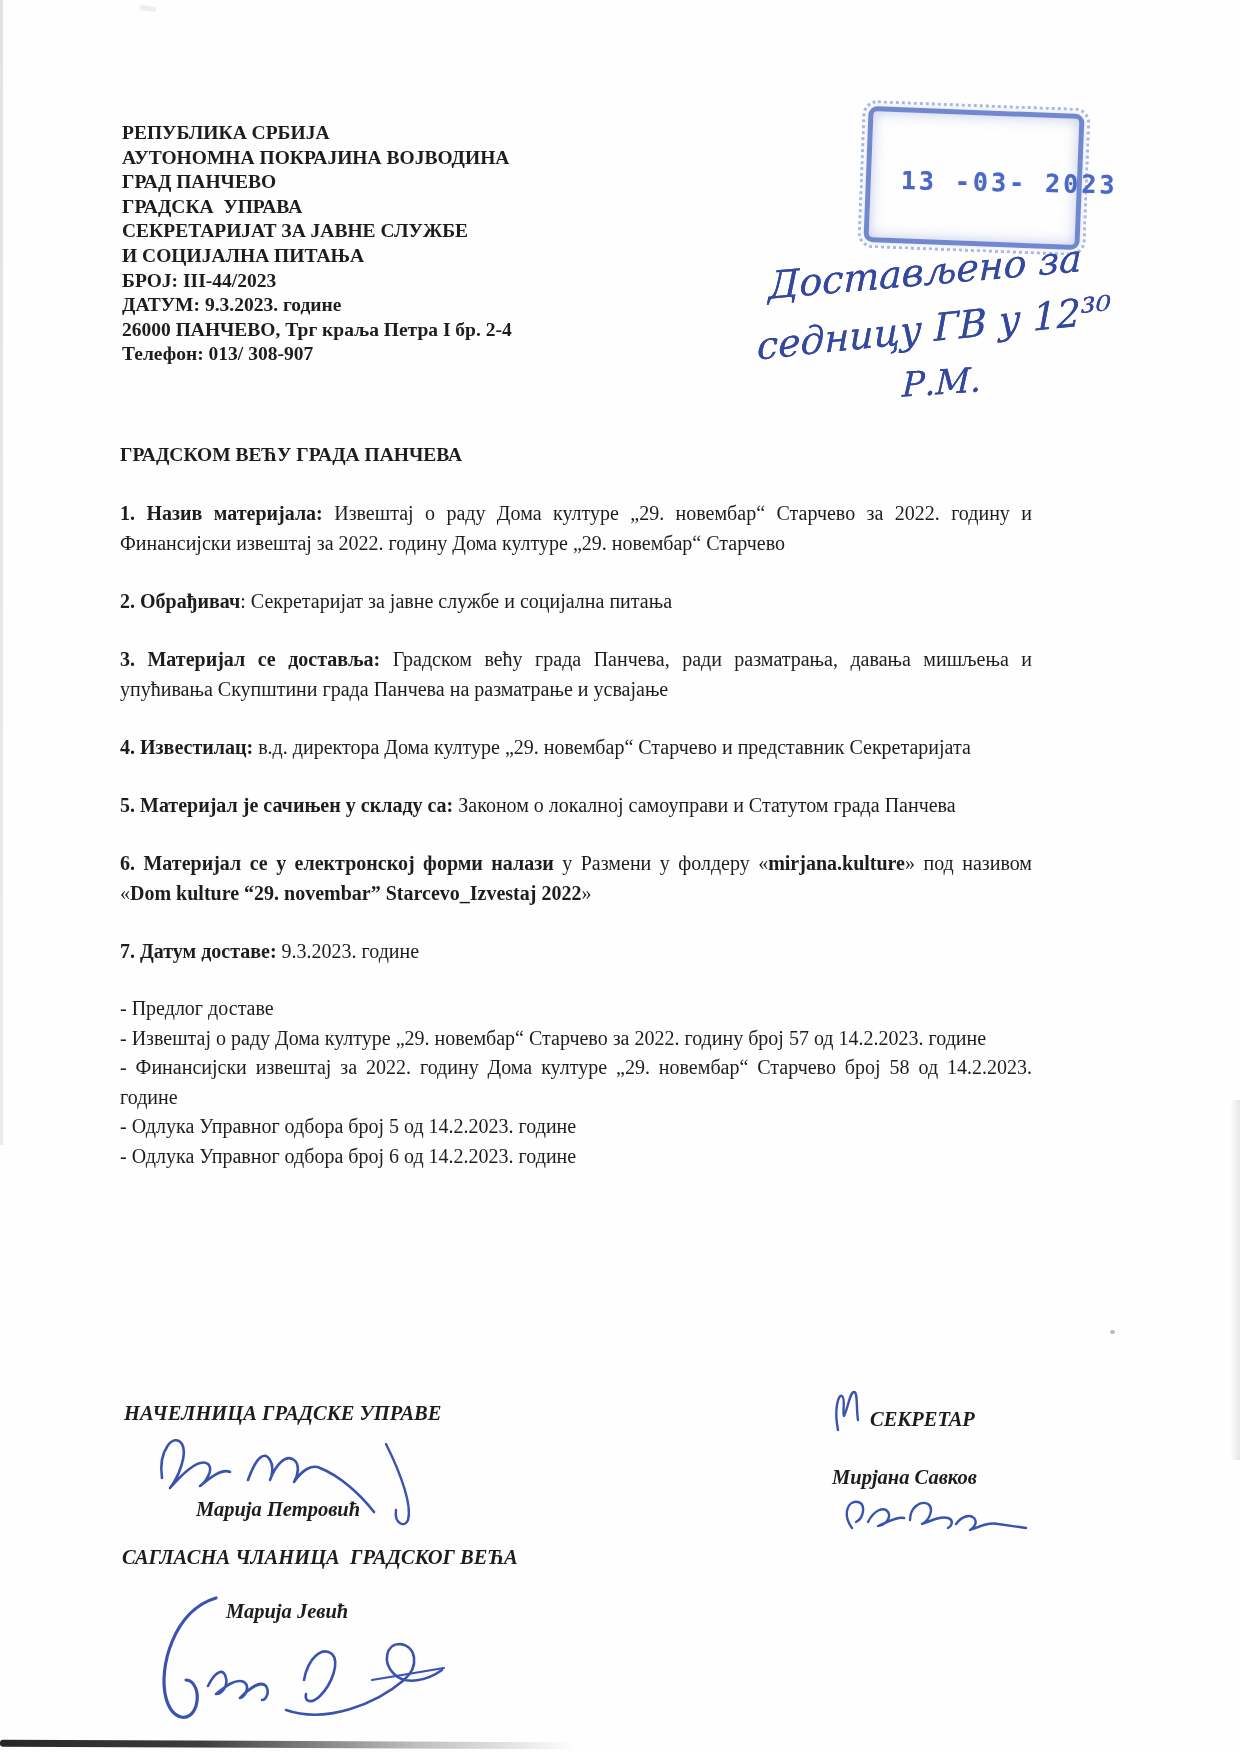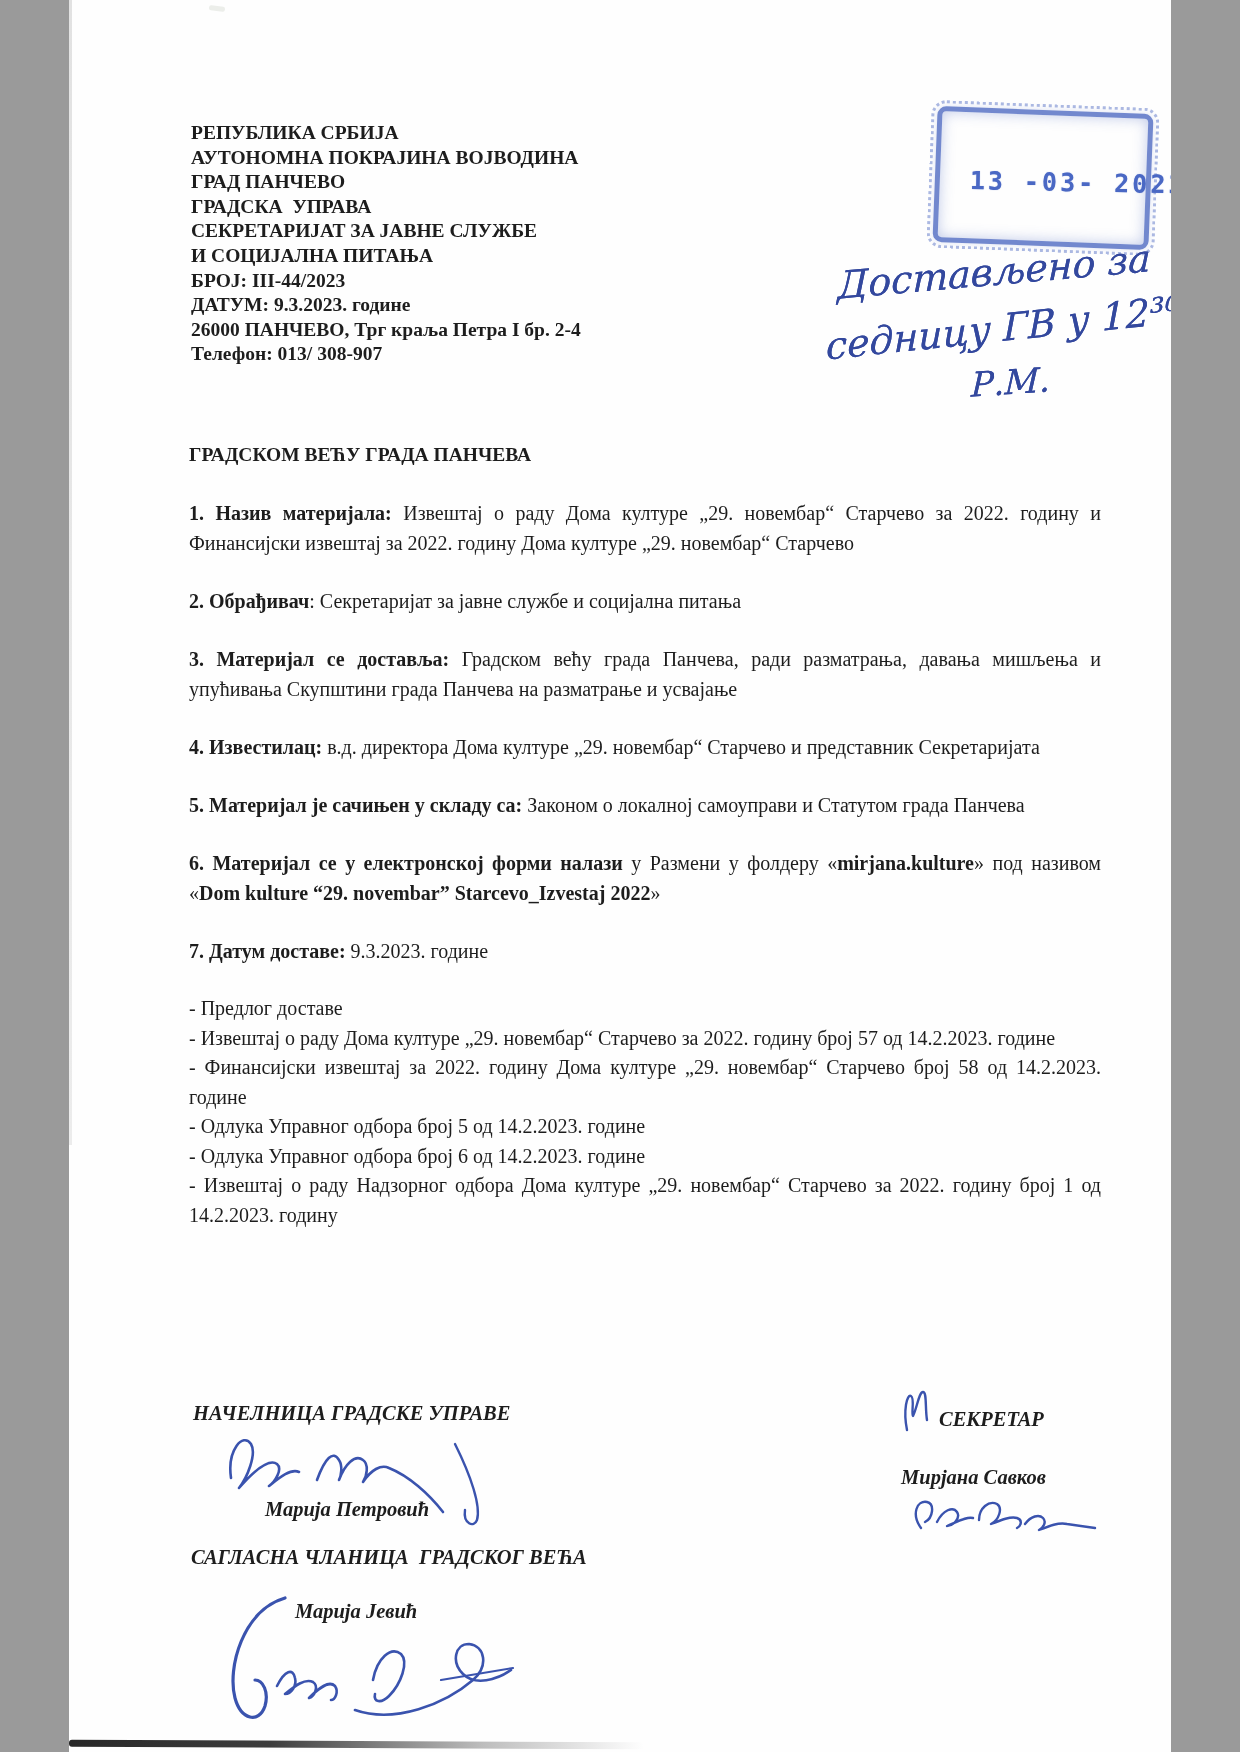--- a/index.html
+++ b/index.html
@@ -1,17 +1,17 @@
 <!DOCTYPE html>
 <html><head>
 <meta charset="utf-8">
 <style>
   html,body{margin:0;padding:0;background:#9a9a9a;}
   .page{
-    position:relative;width:1102px;height:1752px;margin:0 auto;
+    position:relative;width:1240px;height:1752px;margin:0 auto;
     background:#fefefe;overflow:hidden;
     font-family:"Liberation Serif","DejaVu Serif",serif;color:#1d1d1d;
   }
   
   .header-block{position:absolute;left:122px;top:121px;font-weight:bold;
     font-size:19.5px;line-height:24.6px;}
   .hline{white-space:pre;}
   
   .stamp-box{position:absolute;left:866px;top:110px;width:206px;height:126px;
     transform:rotate(2.2deg);border:5px solid rgba(74,102,192,0.78);border-radius:9px;
@@ -94,21 +94,20 @@
         <div class="para"><b>6. Материјал се у електронској форми налази </b><span>у Размени у фолдеру «</span><b>mirjana.kulture</b><span>» под називом «</span><b>Dom kulture “29. novembar” Starcevo_Izvestaj 2022</b><span>»</span></div>
         <div class="para"><b>7. Датум доставе: </b><span>9.3.2023. године</span></div>
       </div>
     <div class="attachments">
       <div class="att-list">
           <div class="att-item">- Предлог доставе</div>
           <div class="att-item">- Извештај о раду Дома културе „29. новембар“ Старчево за 2022. годину број 57 од 14.2.2023. године</div>
           <div class="att-item">- Финансијски извештај за 2022. годину Дома културе „29. новембар“ Старчево број 58 од 14.2.2023. године</div>
           <div class="att-item">- Одлука Управног одбора број 5 од 14.2.2023. године</div>
           <div class="att-item">- Одлука Управног одбора број 6 од 14.2.2023. године</div>
-          <div class="att-item">- Извештај о раду Надзорног одбора Дома културе „29. новембар“ Старчево за 2022. годину број 1 од 14.2.2023. годину</div>
         </div>
     </div>
   </div>
 
   <div class="sig-title" style="left:112px;top:1402px;">НАЧЕЛНИЦА ГРАДСКЕ УПРАВЕ</div>
   <svg class="sig-svg" style="left:148px;top:1420px;" width="310" height="110" viewBox="0 0 310 110">
     <path class="ink" stroke-width="2.6" d="M14,58 C10,30 26,12 34,24 C40,34 30,58 22,68 C36,52 52,38 60,44 C66,49 58,62 52,66 C62,58 74,48 82,52"></path>
     <path class="ink" stroke-width="2.6" d="M100,60 C108,38 116,30 122,40 C126,46 124,56 122,60 C128,44 138,34 146,40 C152,44 150,56 146,62 C154,50 164,44 172,48 C192,56 212,74 226,92"></path>
     <path class="ink" stroke-width="2.4" d="M238,24 C254,56 264,86 260,100 C257,108 246,104 248,90"></path>
   </svg>

